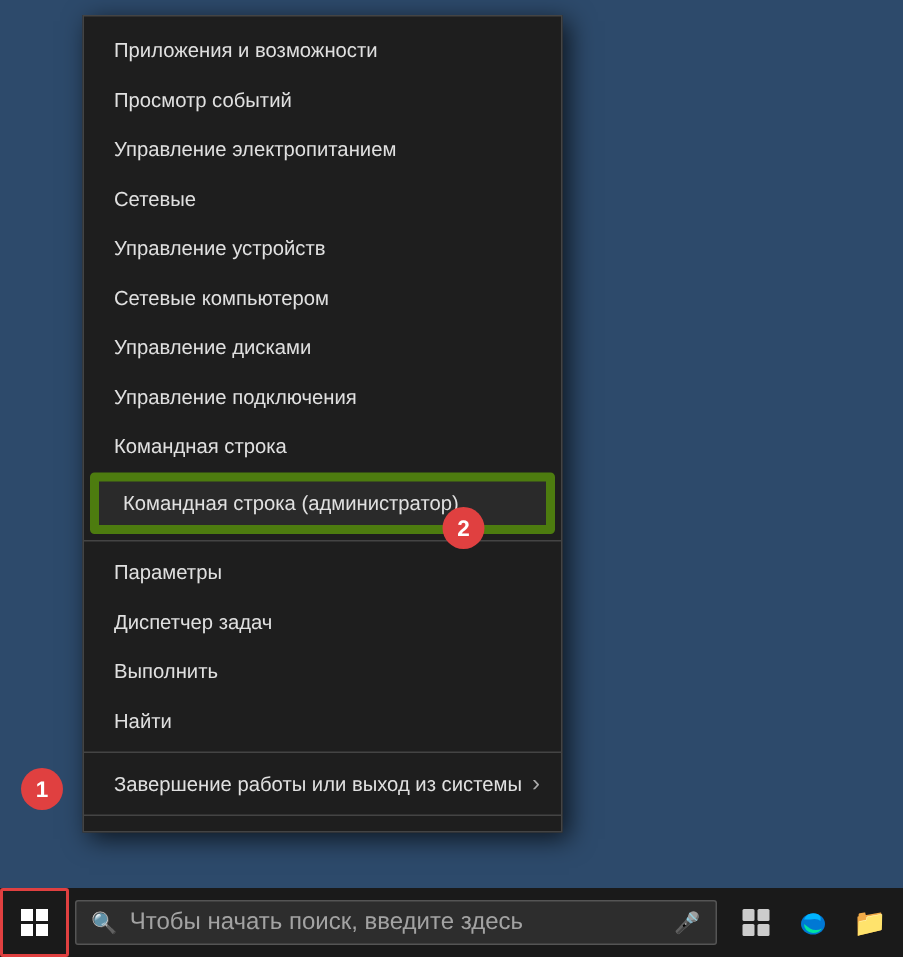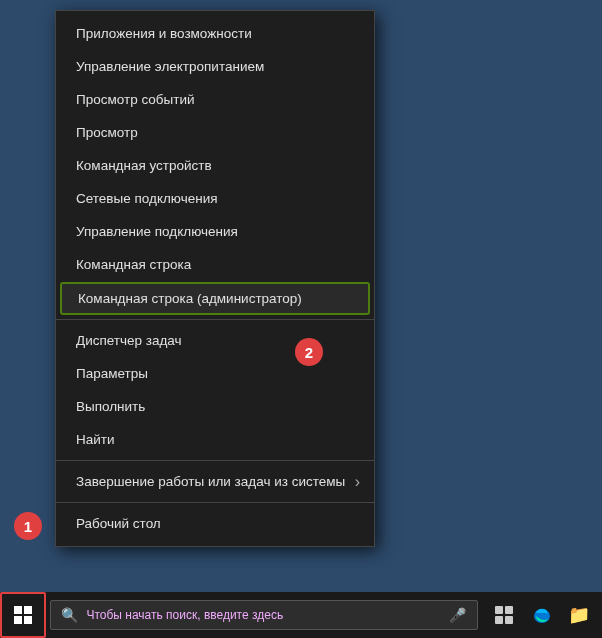--- a/index.html
+++ b/index.html
@@ -37,21 +37,21 @@
       display: flex;
       align-items: center;
       padding: 9px 20px;
       color: #e0e0e0;
       font-size: 13.5px;
       cursor: pointer;
       position: relative;
     }
 
     .context-menu-item.highlighted {
-      border: 2px solid #4d7c0f;
+      border: 6px solid #4d7c0f;
       border-radius: 3px;
       background: #2a2a2a;
       margin: 1px 4px;
       padding: 7px 16px;
     }
 
     .context-menu-divider {
       height: 1px;
       background: #444;
       margin: 4px 0;
@@ -128,22 +128,22 @@
       margin: 0 4px;
     }
 
     .taskbar-search-icon {
       color: #aaa;
       font-size: 14px;
       margin-right: 8px;
     }
 
     .taskbar-search-text {
-      color: #f0abfc;
-      font-size: 12px;
+      color: #a3a3a3;
+      font-size: 16px;
     }
 
     .taskbar-search-mic {
       margin-left: auto;
       color: #aaa;
       font-size: 14px;
     }
 
     .taskbar-icons {
       display: flex;
@@ -185,64 +185,64 @@
 <body>
 
 <div class="desktop">
 
   <div class="context-menu">
 
     <div class="context-menu-item">
       <span>Приложения и возможности</span>
     </div>
     <div class="context-menu-item">
+      <span>Просмотр событий</span>
+    </div>
+    <div class="context-menu-item">
       <span>Управление электропитанием</span>
     </div>
     <div class="context-menu-item">
-      <span>Просмотр событий</span>
-    </div>
-    <div class="context-menu-item">
-      <span>Просмотр</span>
-    </div>
-    <div class="context-menu-item">
-      <span>Командная устройств</span>
-    </div>
-    <div class="context-menu-item">
-      <span>Сетевые подключения</span>
+      <span>Сетевые</span>
+    </div>
+    <div class="context-menu-item">
+      <span>Управление устройств</span>
+    </div>
+    <div class="context-menu-item">
+      <span>Сетевые компьютером</span>
+    </div>
+    <div class="context-menu-item">
+      <span>Управление дисками</span>
     </div>
     <div class="context-menu-item">
       <span>Управление подключения</span>
     </div>
     <div class="context-menu-item">
       <span>Командная строка</span>
     </div>
     <div class="context-menu-item highlighted">
       <span>Командная строка (администратор)</span>
     </div>
     <div class="context-menu-divider"></div>
     <div class="context-menu-item">
+      <span>Параметры</span>
+    </div>
+    <div class="context-menu-item">
       <span>Диспетчер задач</span>
-    </div>
-    <div class="context-menu-item">
-      <span>Параметры</span>
     </div>
     <div class="context-menu-item">
       <span>Выполнить</span>
     </div>
     <div class="context-menu-item">
       <span>Найти</span>
     </div>
     <div class="context-menu-divider"></div>
     <div class="context-menu-item has-arrow">
-      <span>Завершение работы или задач из системы</span>
+      <span>Завершение работы или выход из системы</span>
     </div>
     <div class="context-menu-divider"></div>
-    <div class="context-menu-item">
-      <span>Рабочий стол</span>
-    </div>
   </div>
 
   <div class="badge badge-2">
     <span>2</span>
   </div>
 
   <div class="badge badge-1">
     <span>1</span>
   </div>
 

